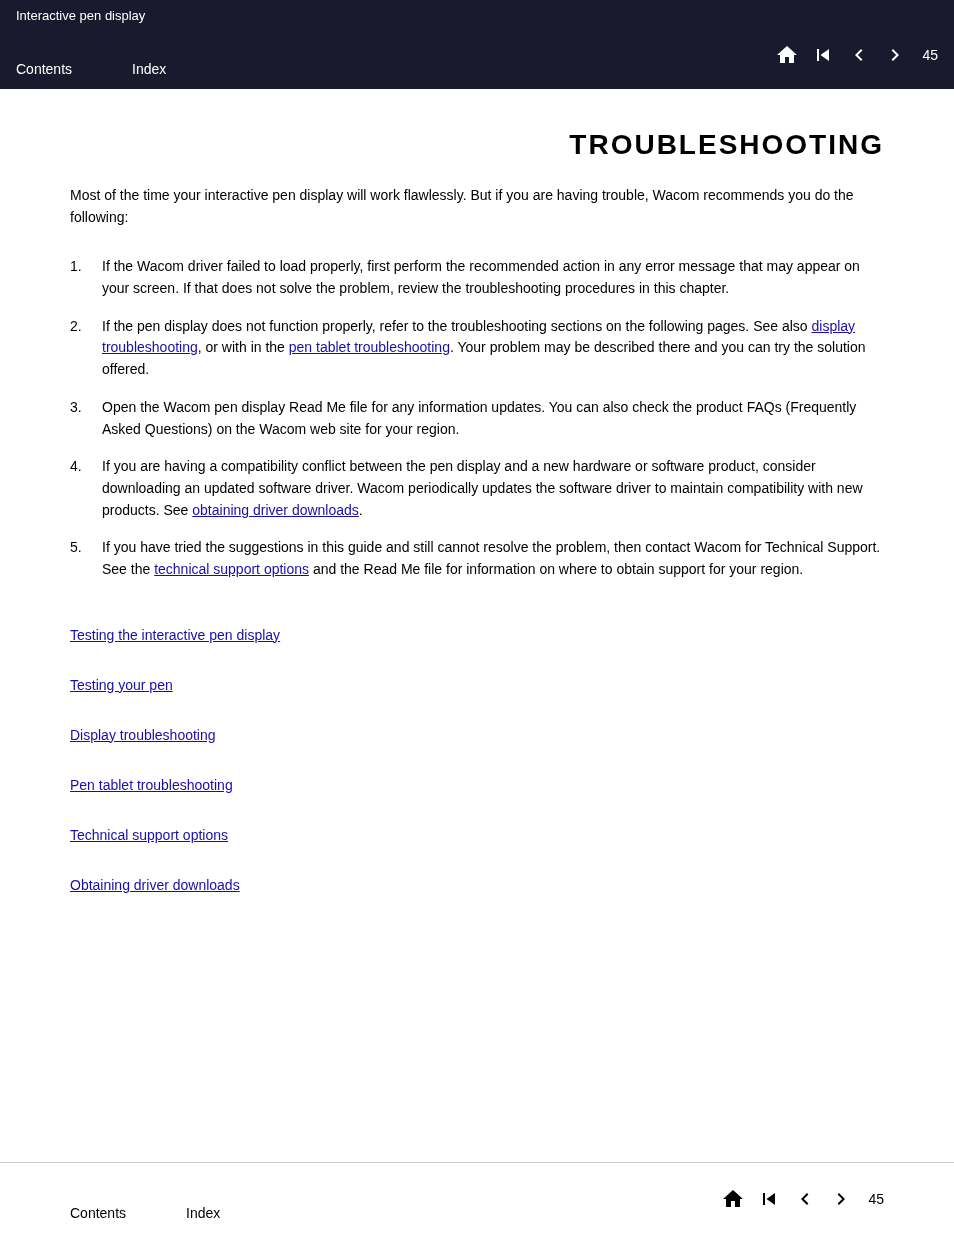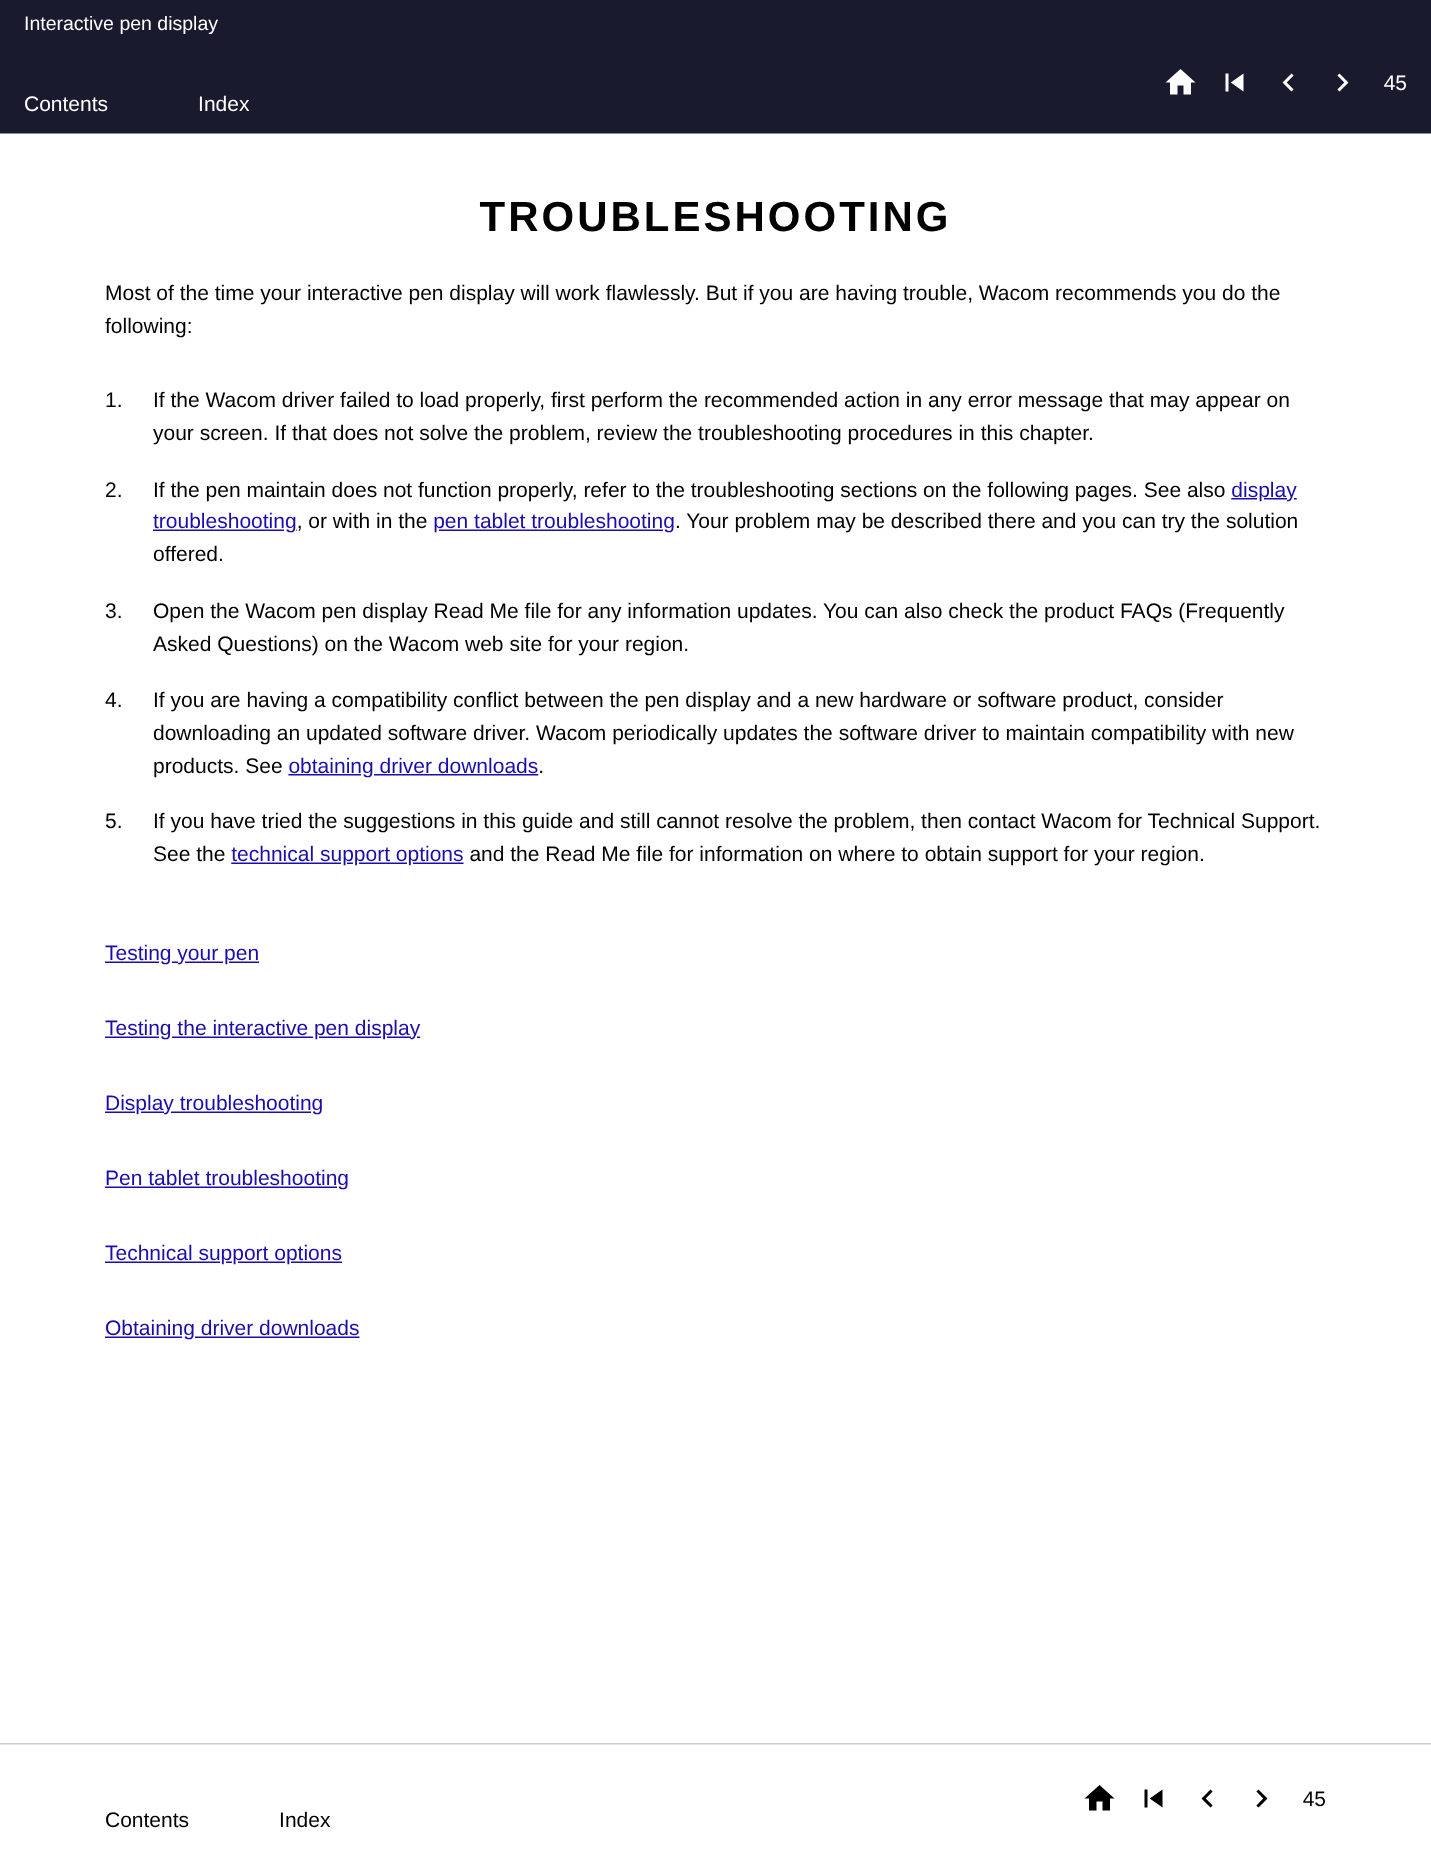--- a/index.html
+++ b/index.html
@@ -67,21 +67,21 @@
       margin-left: 6px;
     }
 
     
     .main-content {
       padding: 40px 70px 40px 70px;
       max-width: 954px;
     }
 
     .page-heading {
-      text-align: center;
+      text-align: right;
       font-size: 28px;
       font-weight: bold;
       letter-spacing: 2px;
       margin-bottom: 24px;
       font-family: Arial, Helvetica, sans-serif;
     }
 
     .intro-text {
       font-size: 14px;
       line-height: 1.55;
@@ -218,21 +218,21 @@
     <ol class="numbered-list">
 
       <li>
         <span class="num">1.</span>
         <span class="text">If the Wacom driver failed to load properly, first perform the recommended action in any error message that may appear on your screen.  If that does not solve the problem, review the troubleshooting procedures in this chapter.</span>
       </li>
 
       <li>
         <span class="num">2.</span>
         <span class="text">
-          <span>If the pen maintain does not function properly, refer to the troubleshooting sections on the following pages.  See also </span><a>display troubleshooting</a><span>, or with in the </span><a>pen tablet troubleshooting</a><span>.  Your problem may be described there and you can try the solution offered.</span>
+          <span>If the pen display does not function properly, refer to the troubleshooting sections on the following pages.  See also </span><a>display troubleshooting</a><span>, or with in the </span><a>pen tablet troubleshooting</a><span>.  Your problem may be described there and you can try the solution offered.</span>
         </span>
       </li>
 
       <li>
         <span class="num">3.</span>
         <span class="text">Open the Wacom pen display Read Me file for any information updates.  You can also check the product FAQs (Frequently Asked Questions) on the Wacom web site for your region.</span>
       </li>
 
       <li>
         <span class="num">4.</span>
@@ -243,22 +243,22 @@
 
       <li>
         <span class="num">5.</span>
         <span class="text">
           <span>If you have tried the suggestions in this guide and still cannot resolve the problem, then contact Wacom for Technical Support.  See the </span><a>technical support options</a><span> and the Read Me file for information on where to obtain support for your region.</span>
         </span>
       </li>
     </ol>
 
     <div class="links-section">
+      <a>Testing the interactive pen display</a>
       <a>Testing your pen</a>
-      <a>Testing the interactive pen display</a>
       <a>Display troubleshooting</a>
       <a>Pen tablet troubleshooting</a>
       <a>Technical support options</a>
       <a>Obtaining driver downloads</a>
     </div>
 
   </div>
 
   <div class="footer-bar">
     <div class="footer-nav-links">

